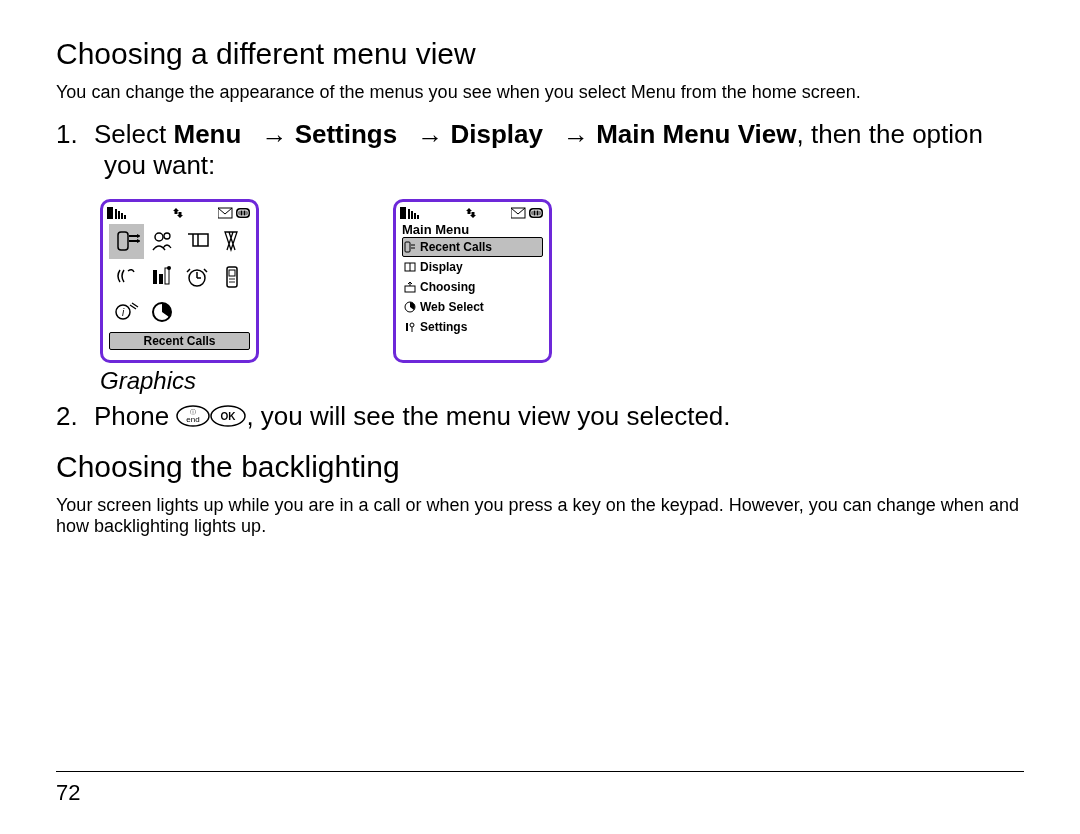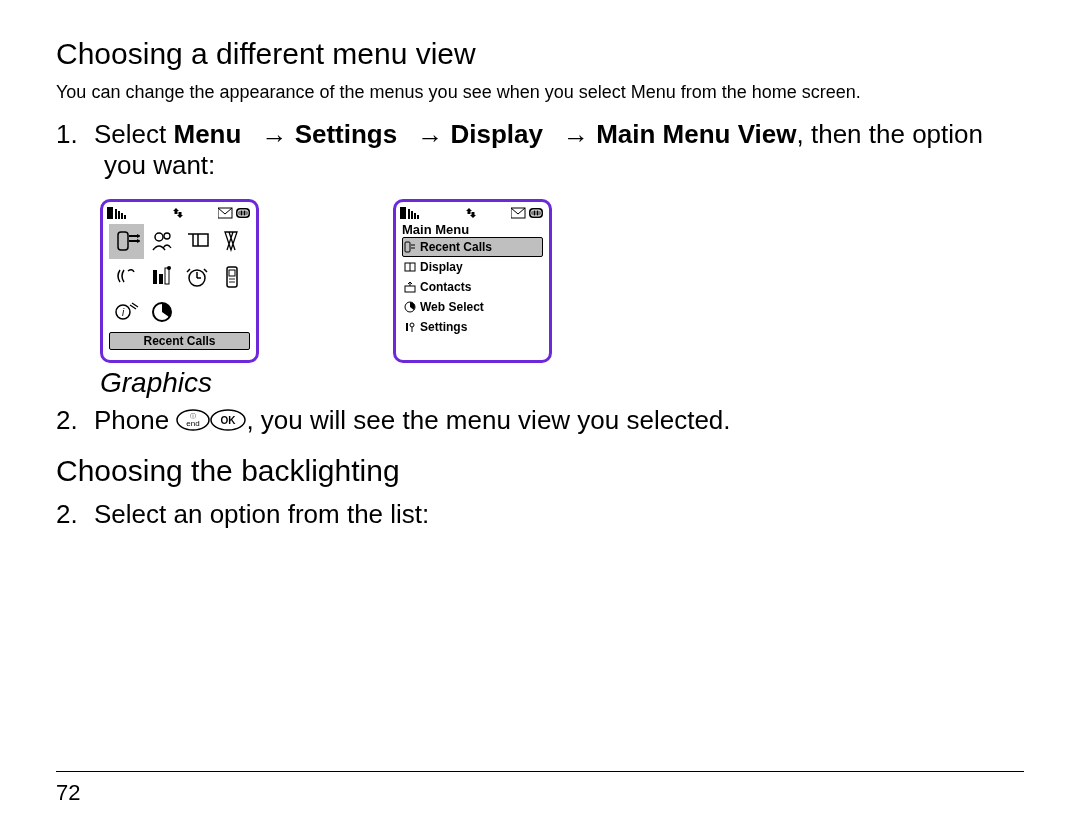--- a/index.html
+++ b/index.html
@@ -6,21 +6,21 @@
   .page{width:1080px;height:834px;box-sizing:border-box;padding:36px 56px 12px 56px;position:relative}
   h2{font-size:30px;font-weight:400;margin:0 0 10px 0;line-height:1.2}
   p.body{font-size:18px;line-height:1.18;margin:0 0 16px 0}
   ol{list-style:none;padding:0;margin:0 0 18px 0}
   ol li{font-size:26px;line-height:1.18;padding-left:48px;text-indent:-48px;margin:0 0 8px 0}
   ol li .num{display:inline-block;width:38px;text-indent:0}
   .bc{display:inline-block;width:20px}
   .screens{display:flex;gap:134px;margin:8px 0 6px 44px}
   .screen-wrap{text-align:left}
   .screen{border:3px solid #6d28d9;border-radius:10px;width:159px;height:164px;box-sizing:border-box;background:#fff;position:relative;overflow:hidden}
-  .caption{font-style:italic;font-size:28px;margin-top:4px}
+  .caption{font-style:italic;font-size:24px;margin-top:4px}
   
   .statusbar{height:18px;padding:2px 4px 0 4px;display:flex;justify-content:space-between;align-items:center}
   .statusbar span{font-size:10px}
   
   .gfx-grid{display:grid;grid-template-columns:repeat(4,1fr);grid-template-rows:repeat(3,1fr);height:106px;margin:2px 6px 0 6px}
   .gfx-cell{display:flex;align-items:center;justify-content:center}
   .gfx-cell.sel{background:#bfbfbf}
   .gfx-label{margin:2px 6px 0 6px;background:#bfbfbf;border:1px solid #000;text-align:center;font-size:12px;font-weight:700;padding:1px 0;border-radius:2px}
   
   .list-title{font-size:13px;font-weight:700;padding:0 6px}
@@ -206,21 +206,21 @@
               </span>
             <span>Display</span>
           </div>
           <div class="row">
             <span class="ic">
                 <svg width="12" height="12">
                   <rect x="1" y="5" width="10" height="6" fill="none" stroke="#000"></rect>
                   <path d="M6 5 L6 1 M4 3 L6 1 L8 3" stroke="#000" fill="none"></path>
                 </svg>
               </span>
-            <span>Contacts</span>
+            <span>Choosing</span>
           </div>
           <div class="row">
             <span class="ic">
                 <svg width="12" height="12">
                   <circle cx="6" cy="6" r="5" fill="none" stroke="#000"></circle>
                   <path d="M6 1 A5 5 0 0 1 10 9 L6 6 Z" fill="#000"></path>
                 </svg>
               </span>
             <span>Web Select</span>
           </div>
@@ -246,22 +246,20 @@
             <text x="17" y="9" font-size="6" text-anchor="middle" font-family="Arial">ⓘ</text>
             <text x="17" y="17" font-size="8" text-anchor="middle" font-family="Arial">end</text>
           </svg></span><span class="inline-key"><svg width="36" height="22">
             <ellipse cx="18" cy="11" rx="17" ry="10" fill="#fff" stroke="#000" stroke-width="1.5"></ellipse>
             <text x="18" y="15" font-size="10" text-anchor="middle" font-family="Arial" font-weight="bold">OK</text>
           </svg></span><span>, you will see the menu view you selected.</span>
     </li>
   </ol>
 
   <h2>Choosing the backlighting</h2>
+  <p class="body">Your screen lights up while you are in a call or when you press a key on the keypad. However, you can change when and how backlighting lights up.</p>
   <ol>
-    <li>
-      <span class="num">2.</span><span>Select an option from the list:</span>
-    </li>
   </ol>
 
   <div class="footer">
     <span>72</span>
   </div>
 </div>
 
 </body></html>

